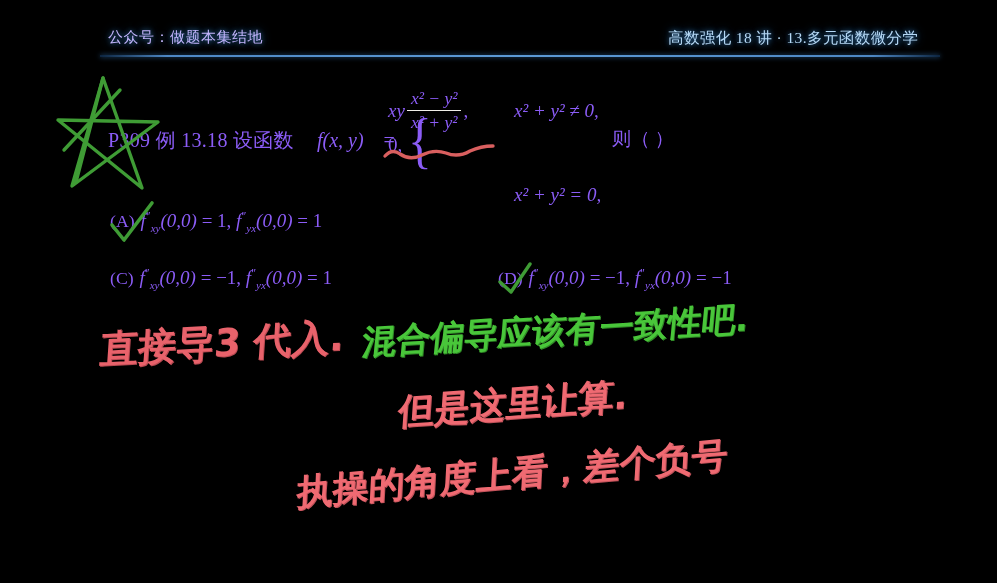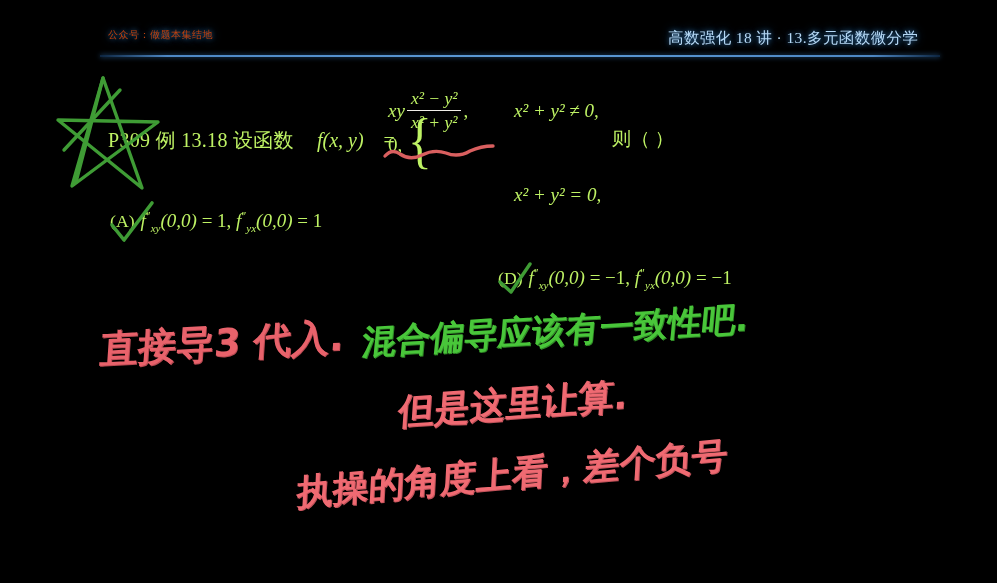--- a/index.html
+++ b/index.html
@@ -28,23 +28,23 @@
   .header {
     position: absolute;
     left: 0; top: 28px;
     width: 997px;
     height: 34px;
   }
   .hdr-left {
     position: absolute;
     left: 108px; top: 0px;
     font-family: Liberation Mono, monospace;
-    font-size: 10px;
+    font-size: 15px;
     letter-spacing: 0.5px;
-    color: #c2410c;
+    color: #c4b5fd;
     text-shadow: 0 0 5px #2f6fa8, 0 0 11px #1d4c79;
     white-space: nowrap;
   }
   .hdr-right {
     position: absolute;
     left: 668px; top: 0px;
     font-family: "Liberation Serif", "DejaVu Serif", serif;
     font-size: 15.5px;
     letter-spacing: 0.4px;
     color: #b5d8f5;
@@ -55,21 +55,21 @@
     position: absolute;
     left: 100px; top: 27px;
     width: 840px; height: 2px;
     background: linear-gradient(to right, #0d2540 0%, #4d87c4 8%, #5c9ad6 50%, #4d87c4 92%, #0d2540 100%);
     box-shadow: 0 0 5px #2a5f96;
   }
 
   
   .math {
     font-family: "Liberation Serif", "DejaVu Serif", serif;
-    color: #bef264;
+    color: #8b5cf6;
     white-space: nowrap;
   }
   .it { font-style: italic; }
   .supn {
     font-size: 0.62em;
     vertical-align: super;
     font-style: normal;
   }
   .sub {
     font-size: 0.58em;
@@ -210,20 +210,23 @@
 
   </div>
 
   <div class="then math">则（  ）</div>
 
   <div class="opt optA math">
     <span class="tag">(A)</span><span class="it">f</span><span class="supn">″</span><span class="sub">xy</span><span class="it">(0,0)</span><span> = </span><span>1</span><span>, </span><span class="it">f</span><span class="supn">″</span><span class="sub">yx</span><span class="it">(0,0)</span><span> = </span><span>1</span>
   </div>
 
 
+  <div class="opt optC math">
+    <span class="tag">(C)</span><span class="it">f</span><span class="supn">″</span><span class="sub">xy</span><span class="it">(0,0)</span><span> = </span><span>−1</span><span>, </span><span class="it">f</span><span class="supn">″</span><span class="sub">yx</span><span class="it">(0,0)</span><span> = </span><span>1</span>
+  </div>
 
   <div class="opt optD math">
     <span class="tag">(D)</span><span class="it">f</span><span class="supn">″</span><span class="sub">xy</span><span class="it">(0,0)</span><span> = </span><span>−1</span><span>, </span><span class="it">f</span><span class="supn">″</span><span class="sub">yx</span><span class="it">(0,0)</span><span> = </span><span>−1</span>
   </div>
 
   <svg class="ink" viewBox="0 0 997 583" xmlns="http://www.w3.org/2000/svg">
 
     <g stroke="#3f9c35" stroke-width="3.4" fill="none" stroke-linecap="round" stroke-linejoin="round">
       <path d="M103 78 L72 186 L158 122 L58 120 L142 188 Z"></path>
       <path d="M103 78 L76 182"></path>

